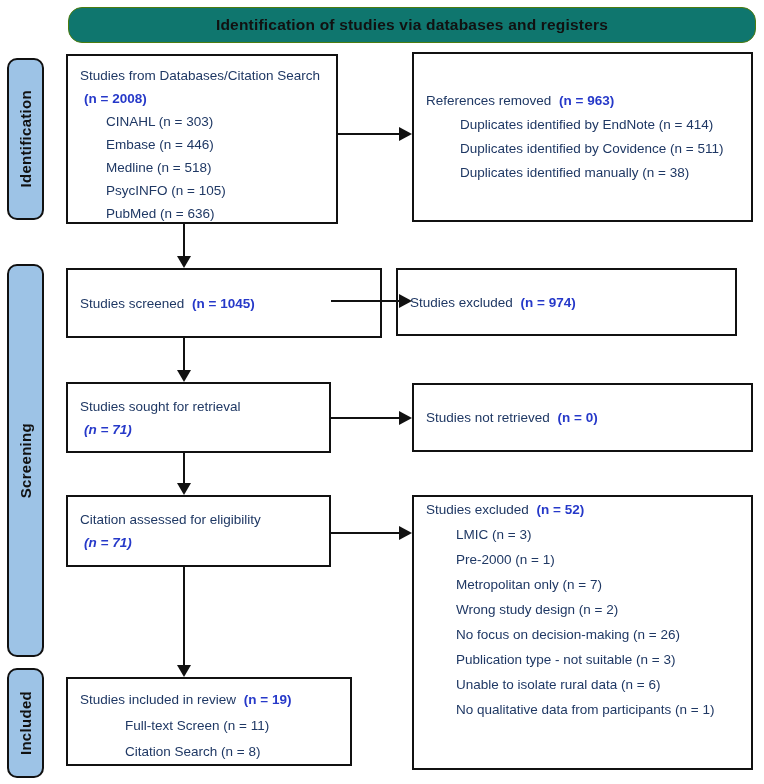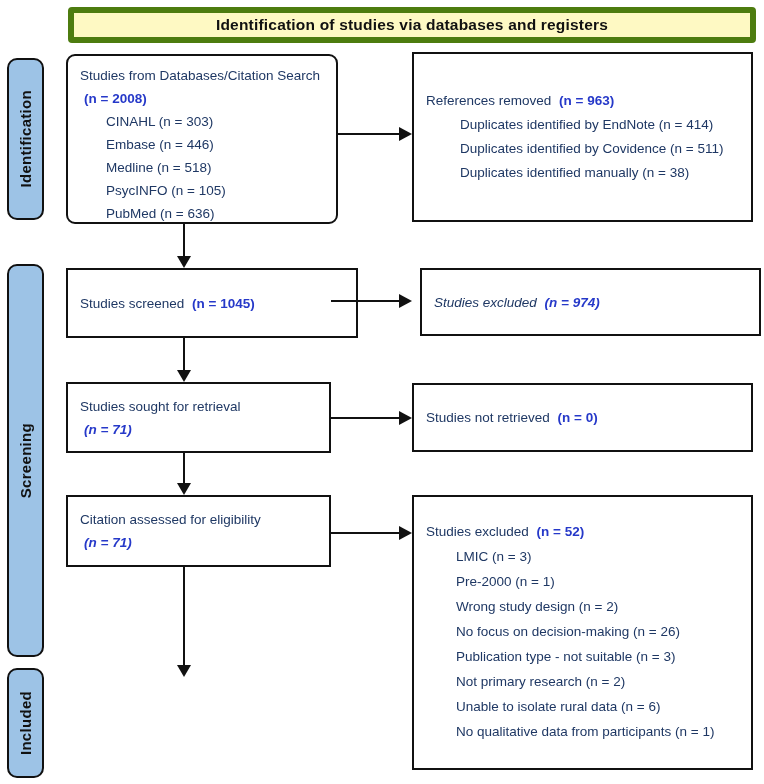--- a/index.html
+++ b/index.html
@@ -6,21 +6,21 @@
   #canvas{
     position:relative;
     width:764px;height:784px;
     background:#ffffff;
     font-family:"Liberation Sans","DejaVu Sans",sans-serif;
     overflow:hidden;
   }
   
   .banner{
     position:absolute;left:68px;top:7px;width:688px;height:36px;
-    background:#fef9c3;border:6px solid #4d7c0f;border-radius:4px;
+    background:#0f766e;border:1px solid #4d7c0f;border-radius:14px;
     display:flex;align-items:center;justify-content:center;
     box-sizing:border-box;
   }
   .banner span{
     font-weight:bold;font-size:15.5px;color:#111111;letter-spacing:.2px;
   }
   
   .stage{
     position:absolute;left:7px;width:37px;
     background:#9DC3E6;border:2px solid #111111;border-radius:10px;
@@ -67,21 +67,21 @@
   <div class="stage" style="top:58px;height:162px;">
     <span>Identification</span>
   </div>
   <div class="stage" style="top:264px;height:393px;">
     <span>Screening</span>
   </div>
   <div class="stage" style="top:668px;height:110px;">
     <span>Included</span>
   </div>
 
-  <div class="box pad lh23" style="left:66px;top:54px;width:272px;height:170px;border-radius:9px;">
+  <div class="box pad lh23" style="left:66px;top:54px;width:272px;height:170px;">
     <div>
       <span>Studies from Databases/Citation Search</span>
       <span class="count">(n = 2008)</span>
     </div>
     <div class="indent26">CINAHL (n = 303)</div>
     <div class="indent26">Embase (n = 446)</div>
     <div class="indent26">Medline (n = 518)</div>
     <div class="indent26">PsycINFO (n = 105)</div>
     <div class="indent26">PubMed (n = 636)</div>
   </div>
@@ -89,27 +89,27 @@
   <div class="box vcenter lh24" style="left:412px;top:52px;width:341px;height:170px;">
     <div>
       <span>References removed</span>
       <span class="count">(n = 963)</span>
     </div>
     <div class="indent34">Duplicates identified by EndNote (n = 414)</div>
     <div class="indent34">Duplicates identified by Covidence (n = 511)</div>
     <div class="indent34">Duplicates identified manually (n = 38)</div>
   </div>
 
-  <div class="box vcenter" style="left:66px;top:268px;width:292px;height:70px;">
+  <div class="box vcenter" style="left:66px;top:268px;width:316px;height:70px;">
     <div>
       <span>Studies screened</span>
       <span class="count">(n = 1045)</span>
     </div>
   </div>
-  <div class="box vcenter" style="left:420px;top:268px;width:341px;height:68px;font-style:italic;">
+  <div class="box vcenter" style="left:396px;top:268px;width:341px;height:68px;">
     <div>
       <span>Studies excluded</span>
       <span class="count">(n = 974)</span>
     </div>
   </div>
 
   <div class="box vcenter lh23" style="left:66px;top:382px;width:265px;height:71px;">
     <div>
       <span>Studies sought for retrieval</span>
       <span class="count count-block">(n = 71)</span>
@@ -121,35 +121,43 @@
       <span class="count">(n = 0)</span>
     </div>
   </div>
 
   <div class="box vcenter lh23" style="left:66px;top:495px;width:265px;height:72px;">
     <div>
       <span>Citation assessed for eligibility</span>
       <span class="count count-block">(n = 71)</span>
     </div>
   </div>
-  <div class="box pad lh25" style="left:412px;top:495px;width:341px;height:275px;padding-top:22px;">
+  <div class="box pad lh25" style="left:412px;top:495px;width:341px;height:275px;padding-top:0;">
     <div>
       <span>Studies excluded</span>
       <span class="count">(n = 52)</span>
     </div>
     <div class="indent30">LMIC (n = 3)</div>
     <div class="indent30">Pre-2000 (n = 1)</div>
+    <div class="indent30">Metropolitan only (n = 7)</div>
     <div class="indent30">Wrong study design (n = 2)</div>
     <div class="indent30">No focus on decision-making (n = 26)</div>
     <div class="indent30">Publication type - not suitable (n = 3)</div>
-    <div class="indent30">Not primary research (n = 2)</div>
     <div class="indent30">Unable to isolate rural data (n = 6)</div>
     <div class="indent30">No qualitative data from participants (n = 1)</div>
   </div>
 
+  <div class="box pad lh26" style="left:66px;top:677px;width:286px;height:89px;">
+    <div>
+      <span>Studies included in review</span>
+      <span class="count">(n = 19)</span>
+    </div>
+    <div class="indent45">Full-text Screen (n = 11)</div>
+    <div class="indent45">Citation Search (n = 8)</div>
+  </div>
 
   <div class="vline" style="left:183px;top:224px;height:33px;"></div>
   <div class="vhead" style="left:177px;top:256px;"></div>
 
   <div class="vline" style="left:183px;top:338px;height:33px;"></div>
   <div class="vhead" style="left:177px;top:370px;"></div>
 
   <div class="vline" style="left:183px;top:453px;height:31px;"></div>
   <div class="vhead" style="left:177px;top:483px;"></div>
 

